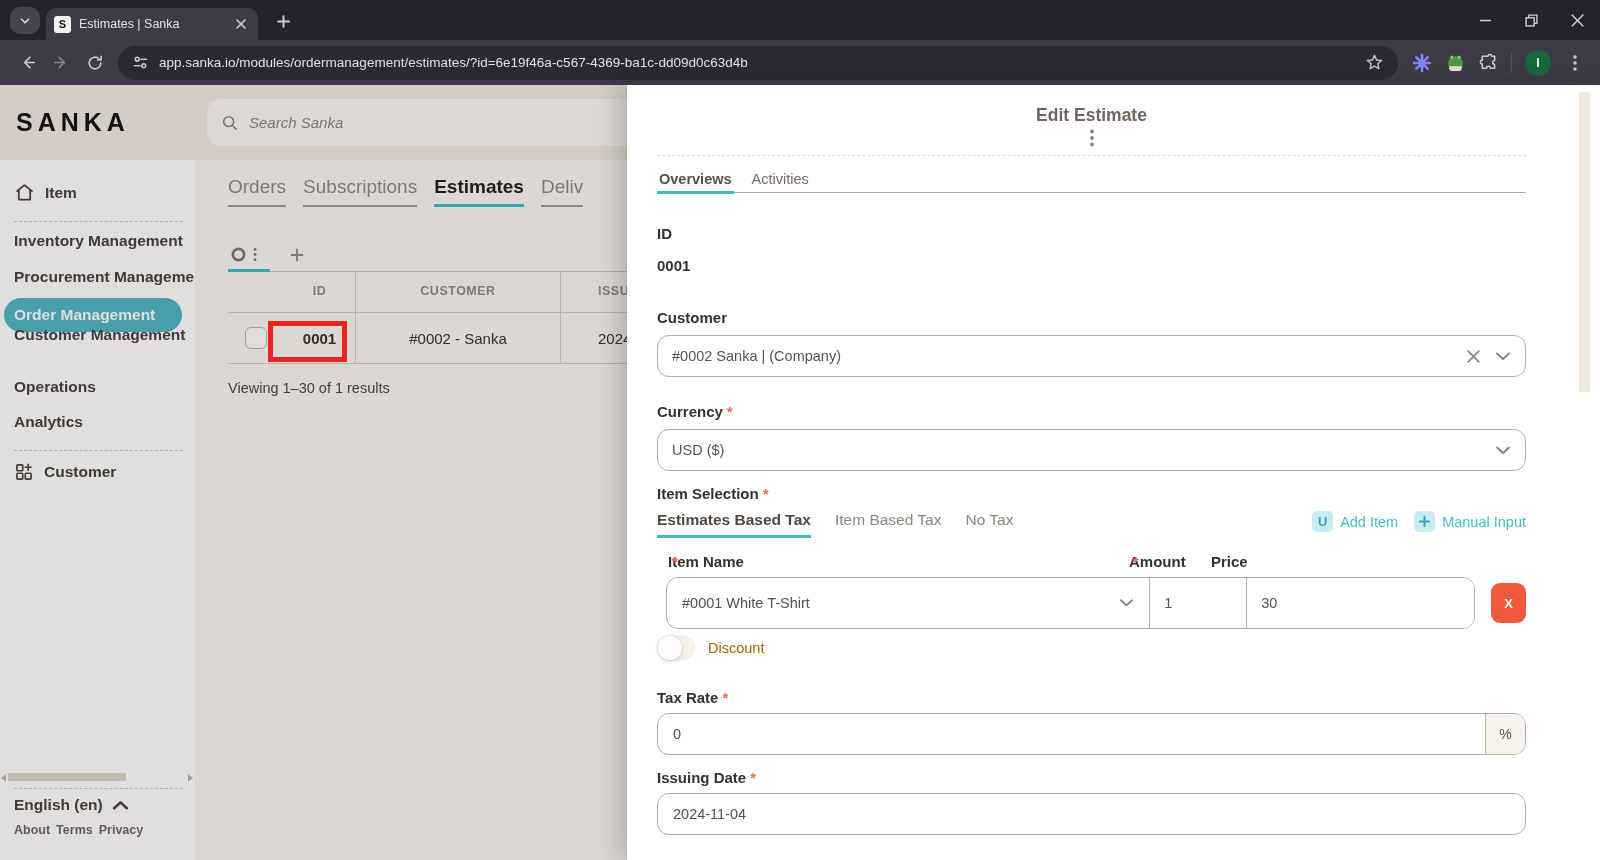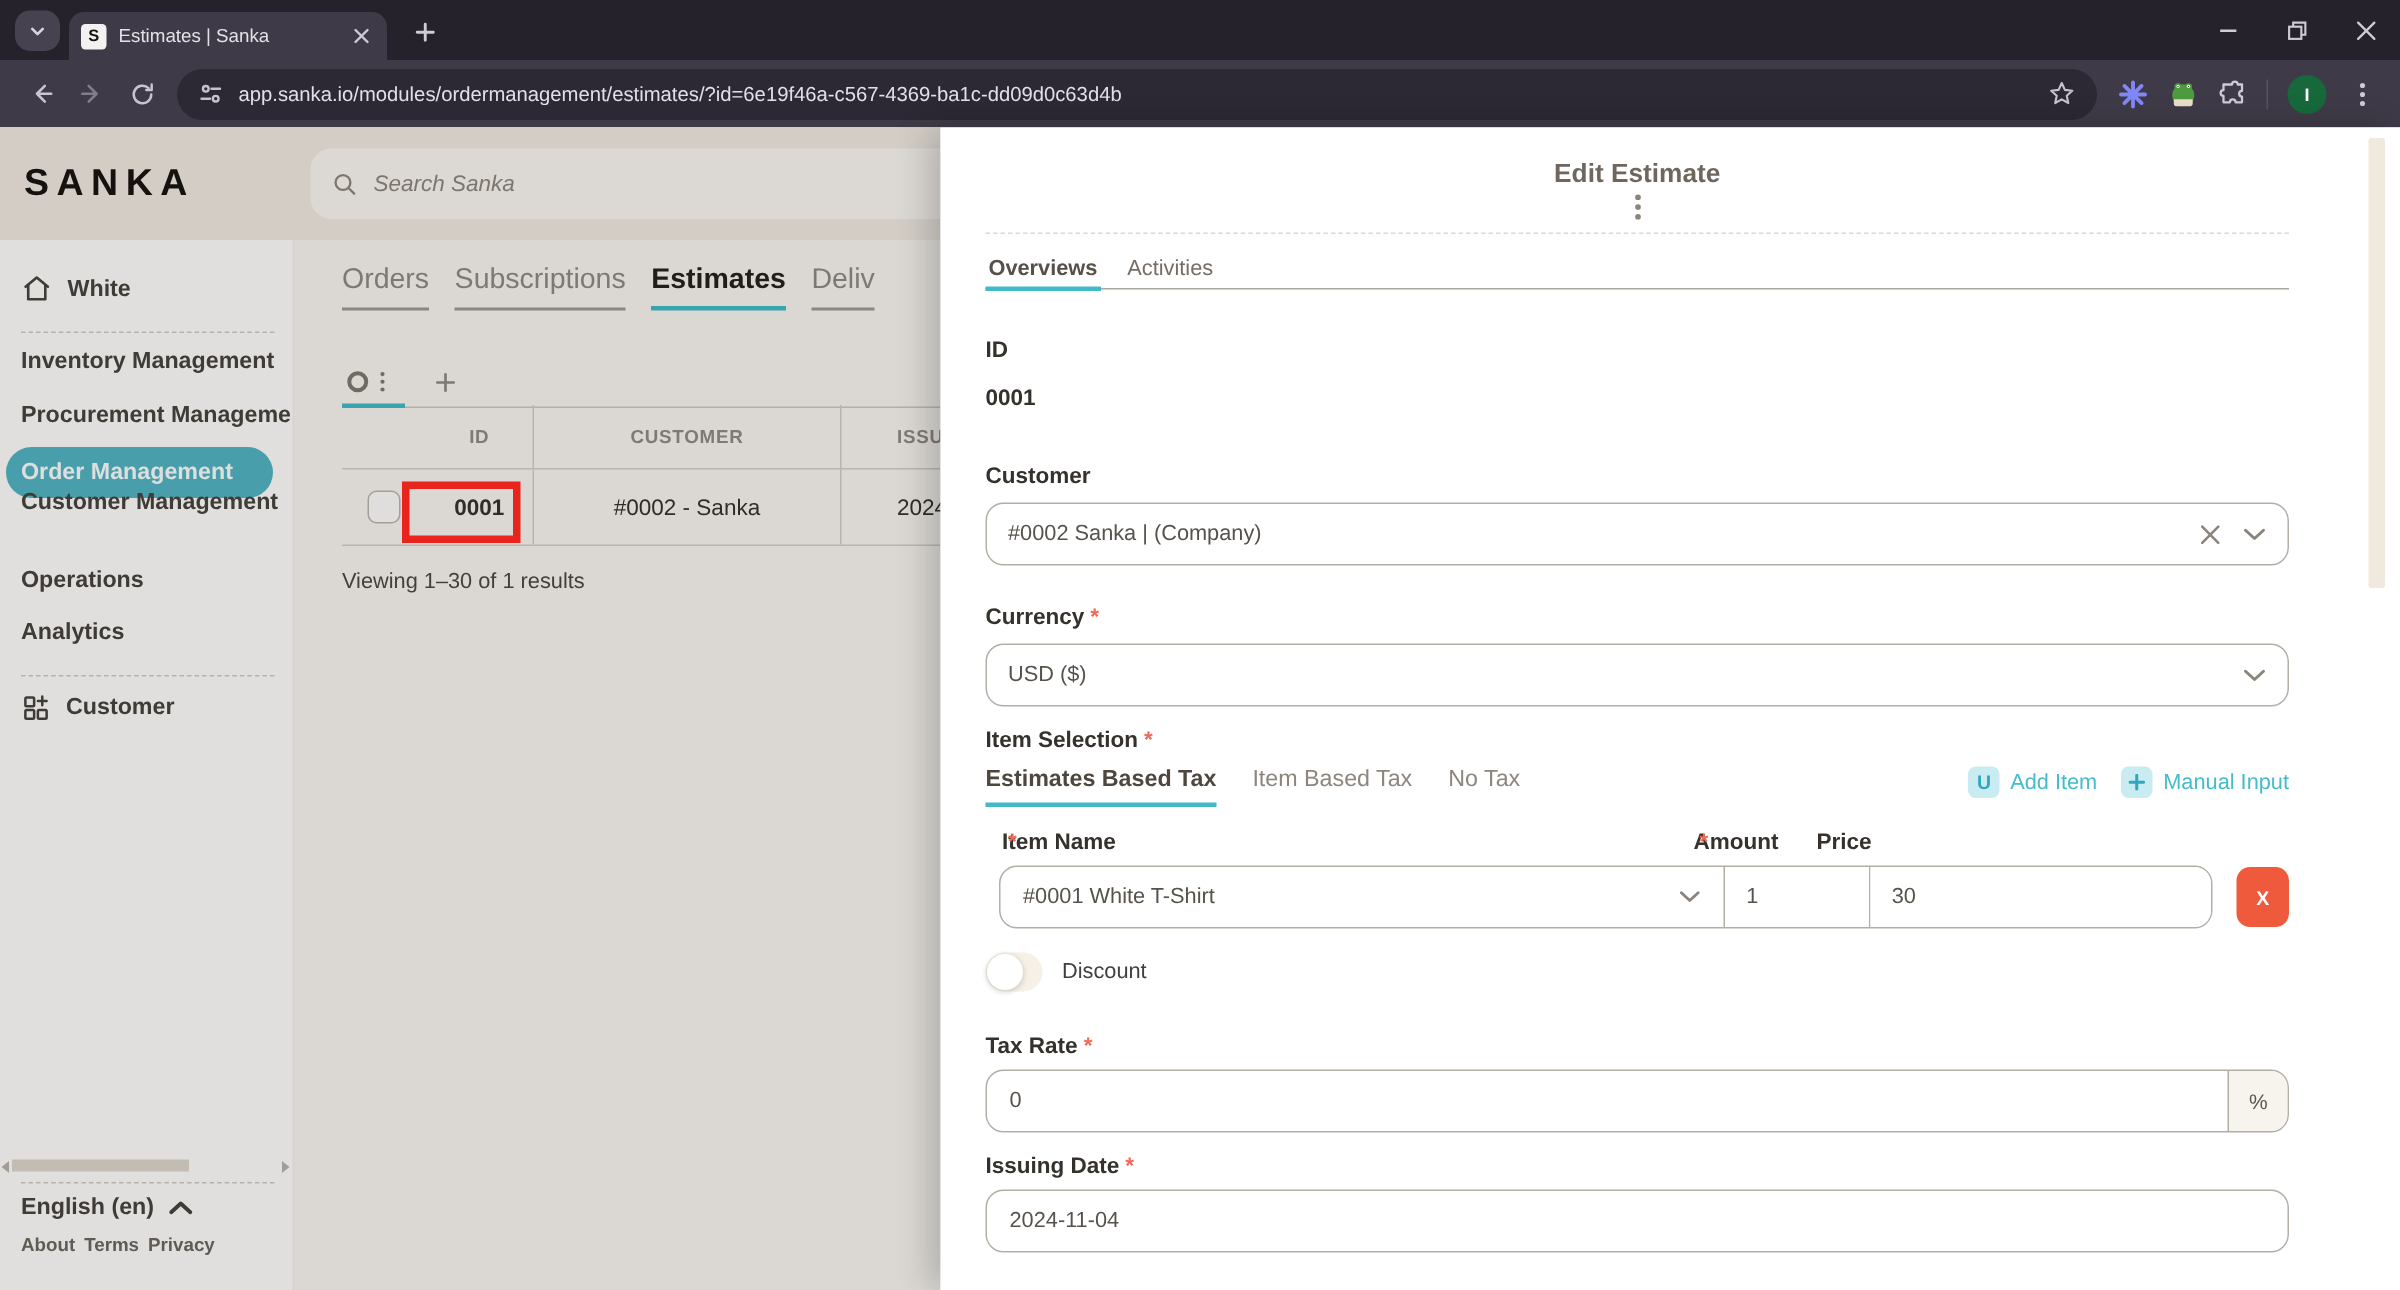--- a/index.html
+++ b/index.html
@@ -114,34 +114,34 @@
   .ttab.active{font-weight:700;color:#4E473F;}
   .ttab.active::after{content:"";position:absolute;left:0;right:0;bottom:0;height:3px;background:#41B9C7;}
   .tax-actions{position:absolute;right:0;top:0;display:flex;align-items:center;gap:16px;}
   .t-act{display:flex;align-items:center;gap:7px;font-size:14.5px;color:#45BCCB;cursor:pointer;}
   .t-ico{width:21px;height:21px;border-radius:5px;background:#C9ECF2;color:#2FA8BC;display:flex;
          align-items:center;justify-content:center;font-weight:700;font-size:13px;}
   .item-labels{top:468px;left:39px;height:18px;}
   .item-labels span{position:absolute;white-space:nowrap;}
   .il-name{left:2px;} .il-amount{left:463px;} .il-price{left:545px;}
   .item-row{top:492px;left:39px;display:flex;align-items:center;}
-  .igroup{display:flex;width:812px;height:42px;border:1.5px solid #B3AEA6;border-radius:12px;background:#fff;overflow:hidden;}
+  .igroup{display:flex;width:812px;height:52px;border:1.5px solid #B3AEA6;border-radius:12px;background:#fff;overflow:hidden;}
   .ig-select{flex:1;display:flex;align-items:center;padding:0 15px;font-size:14.5px;color:#57524B;cursor:pointer;}
   .ig-select .val{flex:1;}
   .ig-cell{border-left:1.5px solid #B3AEA6;height:100%;}
   .ig-amount{width:97px;} .ig-price{width:228px;}
   .ig-cell input{width:100%;height:100%;border:none;outline:none;padding:0 14px;font-size:14.5px;color:#57524B;
                  font-family:"Liberation Sans",sans-serif;}
   .remove-btn{margin-left:16px;width:35px;height:40px;border:none;border-radius:9px;background:#F05A3C;
               color:#fff;font-size:13px;font-weight:700;cursor:pointer;}
   .toggle-row{top:550px;display:flex;align-items:center;gap:13px;}
   .toggle{position:relative;width:38px;height:26px;border-radius:13px;background:#F6F0E7;cursor:pointer;}
   .knob{position:absolute;left:1px;top:1px;width:24px;height:24px;border-radius:50%;background:#FFFFFF;
         box-shadow:0 1px 4px rgba(0,0,0,.2);}
-  .toggle-label{font-size:14.5px;color:#404040;}
+  .toggle-label{font-size:14.5px;color:#a16207;}
   .vscroll{position:absolute;right:10px;top:7px;width:11px;height:300px;background:#EFE9DE;border-radius:2px;z-index:11;}
 
   svg{display:block;}
 </style>
 </head>
 <body>
 
 <div class="stage">
 
   <div class="tabstrip">
@@ -255,21 +255,21 @@
           <input placeholder="Search Sanka" style="">
         </div>
       </div>
 
       <aside class="sidebar">
         <div class="side-item" style="top:22px;">
           <svg width="21" height="21" viewBox="0 0 24 24" fill="none" stroke="#45423D" stroke-width="2" stroke-linecap="round" stroke-linejoin="round">
               <path d="M3.5 10.5L12 3.5l8.5 7"></path>
               <path d="M5.5 9.2V20h13V9.2"></path>
             </svg>
-          <span>White</span>
+          <span>Item</span>
         </div>
         <div class="side-dash" style="top:61px;"></div>
         <div class="side-item" style="top:72px;">
             <span>Inventory Management</span>
           </div>
         <div class="side-item" style="top:108px;">
             <span>Procurement Manageme</span>
           </div>
         <div class="side-pill">
             <span>Order Management</span>

